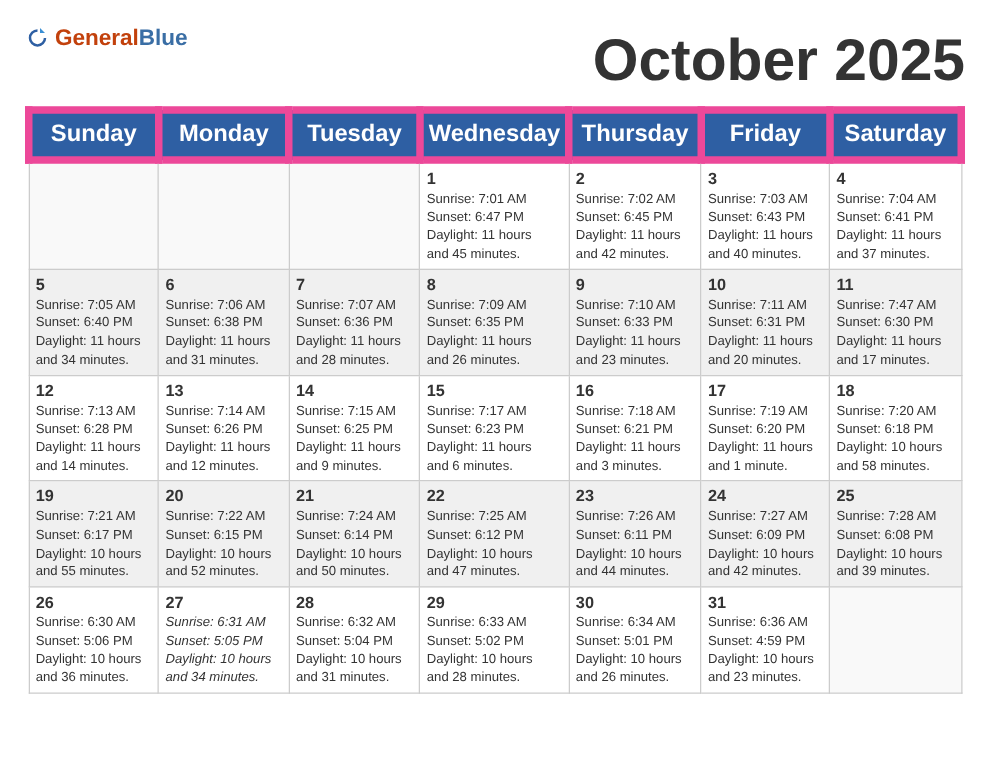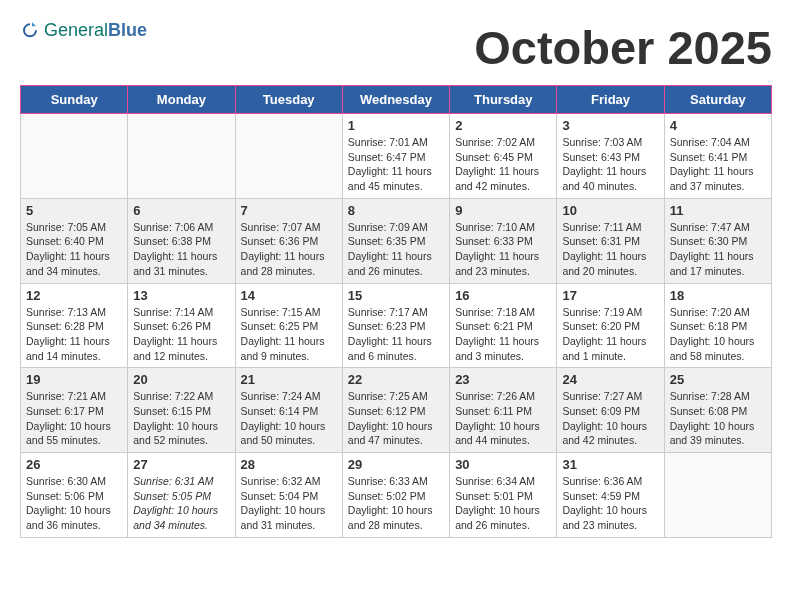--- a/index.html
+++ b/index.html
@@ -40,22 +40,22 @@
     .calendar {
       width: 100%;
       border-collapse: collapse;
       border: 1px solid #ccc;
     }
     .calendar th {
       background-color: #2e5fa3;
       color: #fff;
       text-align: center;
       padding: 6px 4px;
-      font-size: 13px;
-      border: 1px solid #ec4899;
+      font-size: 19px;
+      border: 6px solid #ec4899;
     }
     .calendar td {
       vertical-align: top;
       border: 1px solid #ccc;
       padding: 4px 5px;
       width: calc(100%/7);
       min-height: 80px;
       font-size: 11px;
       color: #333;
       background: #fff;
@@ -80,21 +80,21 @@
 </head>
 <body>
 
 <div class="header-area">
   <div class="logo">
     <svg class="logo-icon" viewBox="0 0 30 30" xmlns="http://www.w3.org/2000/svg">
       <path d="M15 5 C10 5, 6 9, 6 14 C6 19, 10 23, 15 23 C20 23, 24 19, 24 14" fill="none" stroke="#2e5fa3" stroke-width="3"></path>
       <path d="M18 2 L24 8 L18 8 Z" fill="#3a8fd4"></path>
     </svg>
     <div>
-      <span style="font-size:18px;font-weight:normal;color:#0f766e;">General</span><span style="font-size:18px;font-weight:bold;color:#3a6ea5;">Blue</span>
+      <span style="font-size:18px;font-weight:bold;color:#c2410c;">General</span><span style="font-size:18px;font-weight:bold;color:#3a6ea5;">Blue</span>
     </div>
   </div>
   <div class="title-area">
     <div class="month-title">October 2025</div>
   </div>
 </div>
 
 <table class="calendar">
   <thead>
     <tr>

